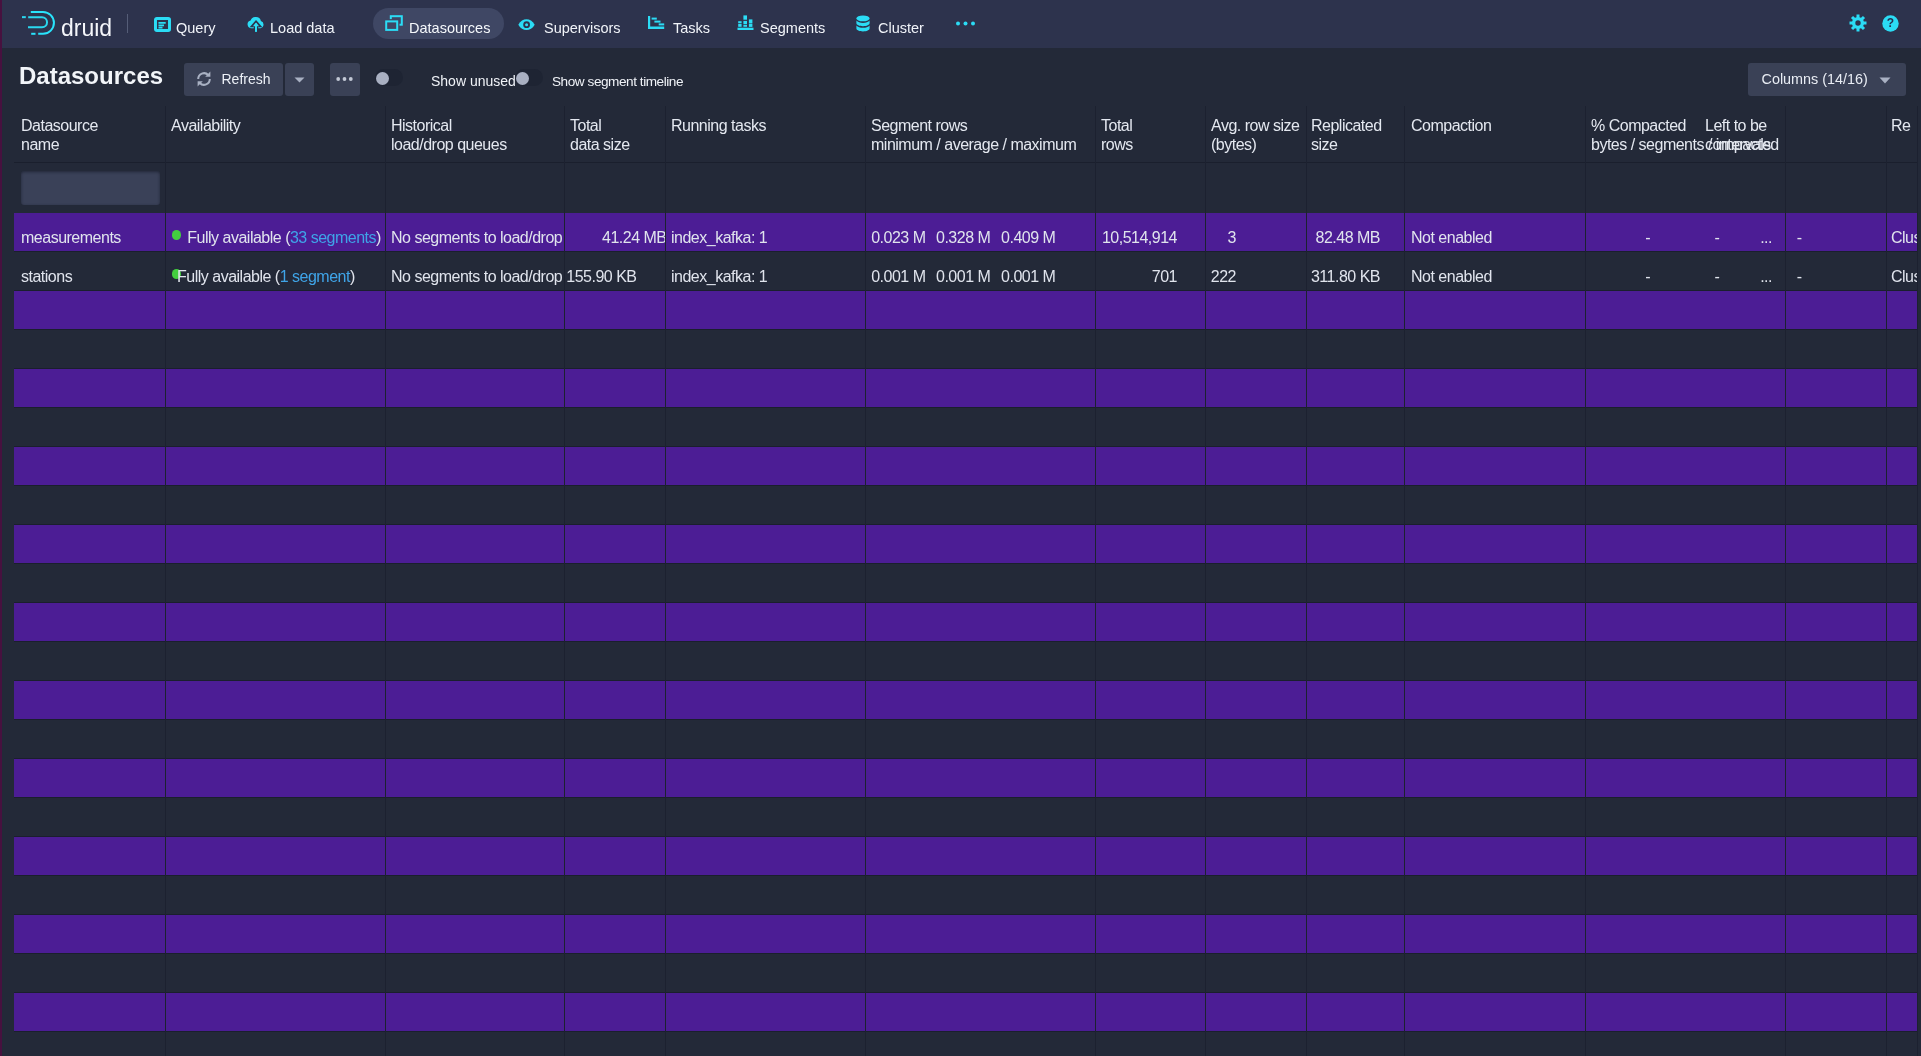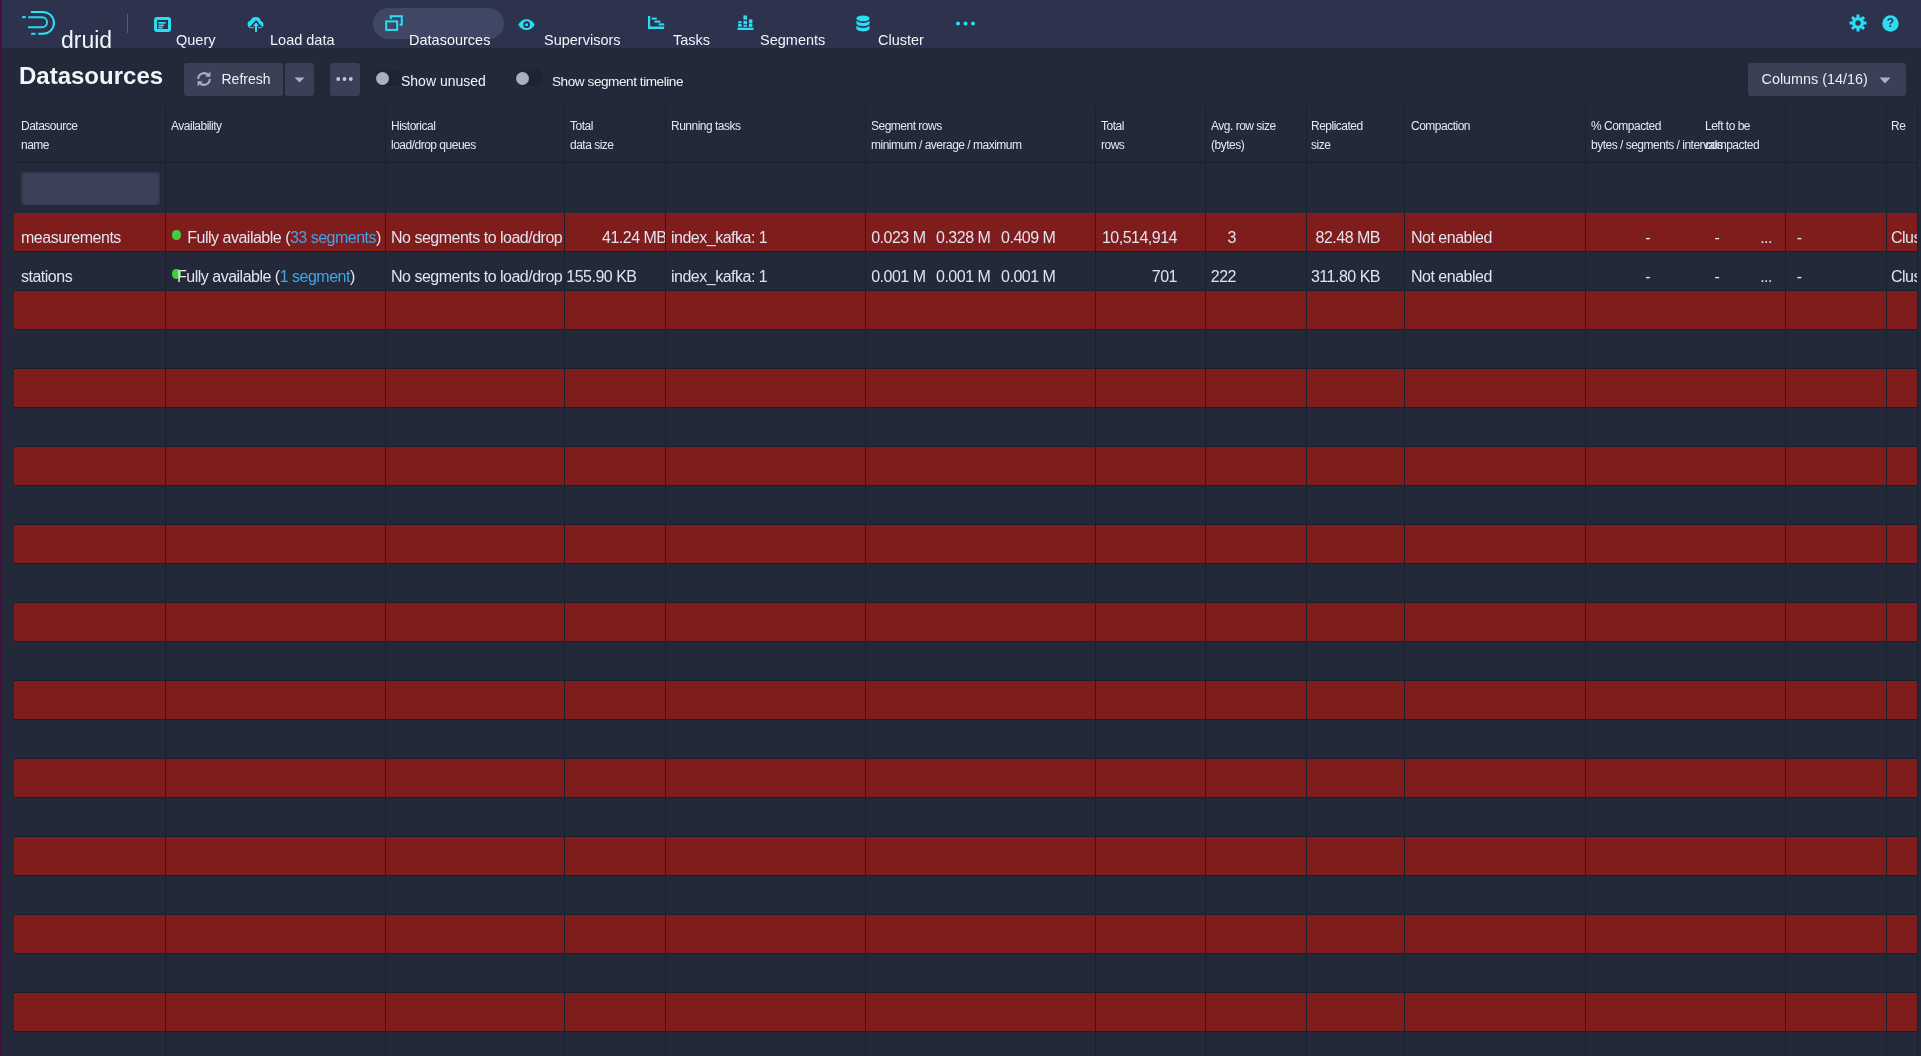--- a/index.html
+++ b/index.html
@@ -2,37 +2,37 @@
 <html><head>
 <meta charset="utf-8">
 <style>
   * { margin:0; padding:0; box-sizing:border-box; }
   html,body { width:1921px; height:1056px; overflow:hidden; }
   body { background:#232938; font-family:"Liberation Sans", sans-serif; }
   .abs { position:absolute; }
   #page { position:relative; width:1921px; height:1056px; overflow:hidden; }
   
   #nav { position:absolute; left:0; top:0; width:1921px; height:48px; background:#2D334D; }
-  .navtxt { position:absolute; top:16px; height:64px; line-height:48px; font-size:14.5px; color:#F1F4F9; white-space:nowrap; }
+  .navtxt { position:absolute; top:4px; height:64px; line-height:48px; font-size:14.5px; color:#F1F4F9; white-space:nowrap; }
   #pill { position:absolute; left:372.8px; top:8px; width:131px; height:31px; border-radius:15.5px; background:#3F4764; }
   .navicon { position:absolute; top:15.5px; }
   
   #leftline { position:absolute; left:0; top:0; width:1.8px; height:1056px; background:#47113f; z-index:50; }
   
   #title { position:absolute; left:19px; top:62.4px; font-size:24px; font-weight:bold; color:#F2F5F9; line-height:28px; letter-spacing:0px; }
   .btn { position:absolute; top:63px; height:32.5px; background:#3A4156; border-radius:3px; }
   .swtrack { position:absolute; top:69.3px; width:28.6px; height:17px; border-radius:8.5px; background:#1E2433; }
   .swknob { position:absolute; width:13px; height:13px; border-radius:50%; background:#A9B0C2; top:71.7px; }
   .swlabel { position:absolute; top:71.9px; font-size:14px; line-height:19px; color:#F0F3F8; white-space:nowrap; }
   
-  .hcell { position:absolute; top:117.2px; font-size:12px; letter-spacing:-0.5px; line-height:18.7px; color:#E4E8F0; white-space:nowrap; }
+  .hcell { position:absolute; top:117.2px; font-size:16px; letter-spacing:-0.5px; line-height:18.7px; color:#E4E8F0; white-space:nowrap; }
   .vsep { position:absolute; top:106px; width:1px; height:950px; background:#1C2130; }
   .hline { position:absolute; left:14px; width:1903px; height:1px; background:#1A1F2D; }
   .row { position:absolute; left:14px; width:1903px; height:39px; }
-  .odd { background:#7f1d1d; }
+  .odd { background:#4c1d95; }
   .cell { position:absolute; top:0; height:39px; line-height:49px; font-size:16px; letter-spacing:-0.5px; color:#E0E4ED; white-space:nowrap; }
   .rt { text-align:right; }
   .link { color:#3FA4E8; }
   #finput { position:absolute; left:20.5px; top:171px; width:139.5px; height:34px; border-radius:3px; background:#3A4158; box-shadow: inset 0 1px 3px rgba(10,14,24,0.5); }
 </style>
 </head>
 <body>
 <div id="page">
   <div id="nav">
     
@@ -159,21 +159,21 @@
   </div>
   <div class="btn" style="left:330px;width:29.5px;">
     <svg class="abs" style="left:5.5px;top:14.3px" width="17" height="4" viewBox="0 0 17 4">
       <circle cx="2.2" cy="2" r="1.9" fill="#C3C9D6"></circle>
         <circle cx="8.5" cy="2" r="1.9" fill="#C3C9D6"></circle>
         <circle cx="14.8" cy="2" r="1.9" fill="#C3C9D6"></circle>
     </svg>
   </div>
   <div class="swtrack" style="left:374.6px"></div>
   <div class="swknob" style="left:375.8px"></div>
-  <span class="swlabel" style="left:401px">Show unused</span>
+  <span class="swlabel" style="left:431px">Show unused</span>
   <div class="swtrack" style="left:514.5px"></div>
   <div class="swknob" style="left:515.7px"></div>
   <span class="swlabel" style="left:552px;font-size:13.6px;letter-spacing:-0.45px;">Show segment timeline</span>
   <div class="btn" style="left:1747.5px;width:158px;">
     <span class="abs" style="left:14px;top:0;height:32.5px;line-height:32.5px;font-size:14.4px;color:#E9EDF4;">Columns (14/16)</span>
     <svg class="abs" style="left:131px;top:13.7px" width="12" height="7" viewBox="0 0 12 7">
         <path d="M0.5,0.5 h11 l-5.5,6 z" fill="#A9B1C3"></path>
       </svg>
   </div>
 

